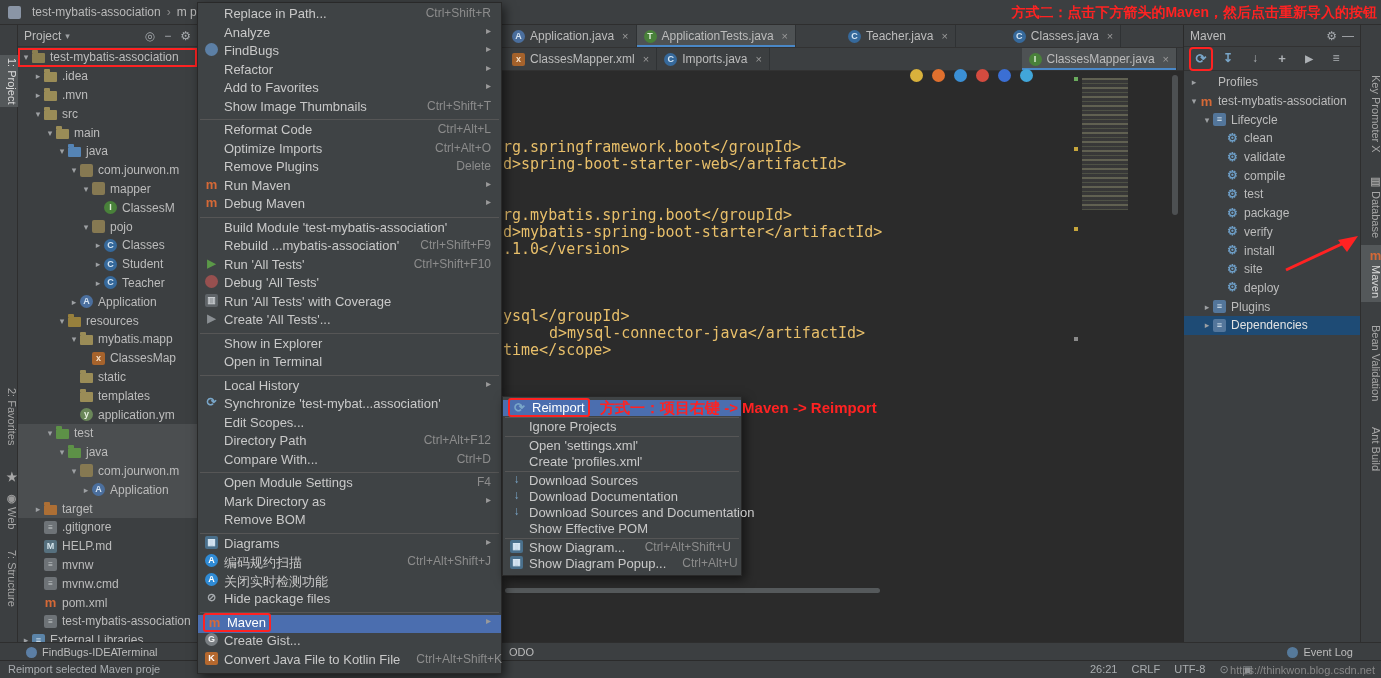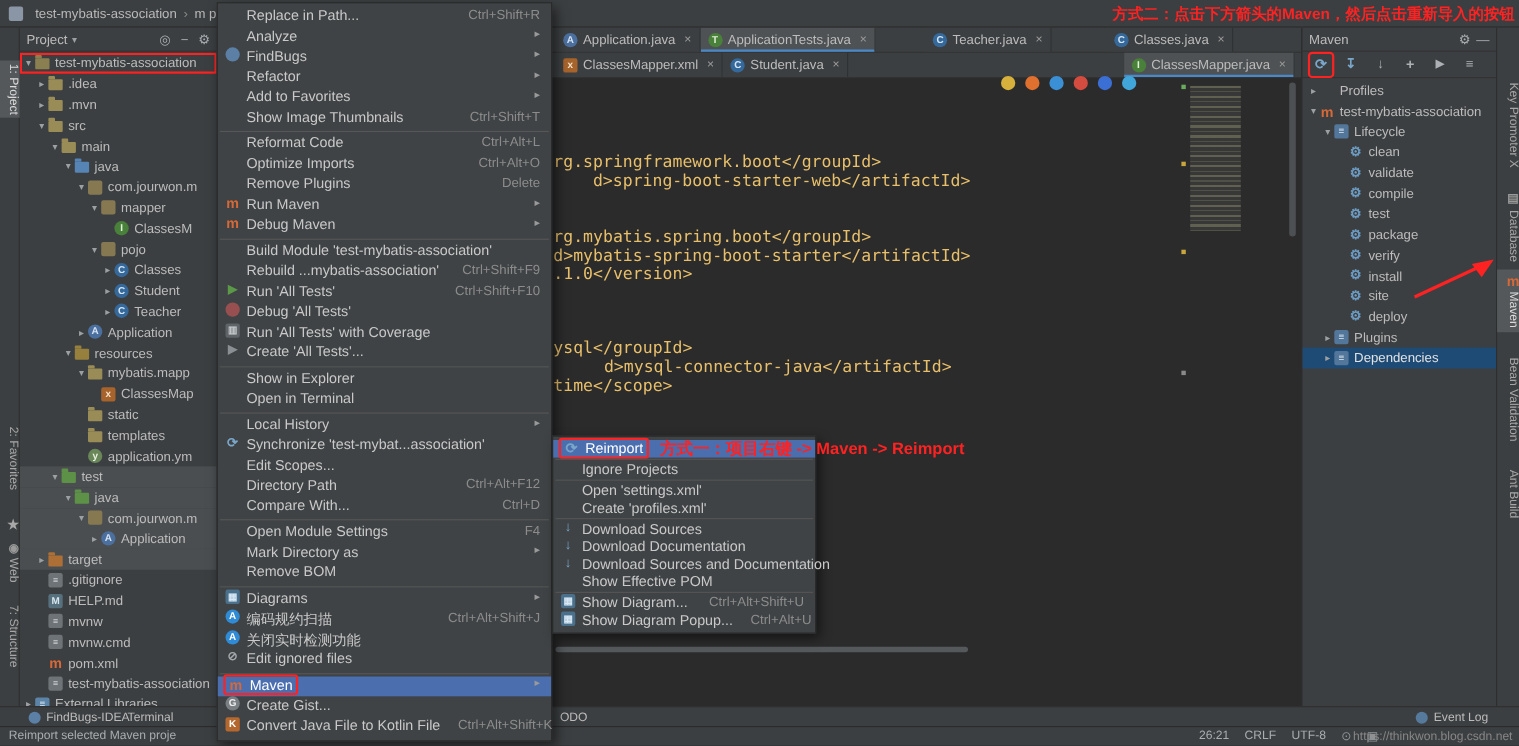--- a/index.html
+++ b/index.html
@@ -325,40 +325,40 @@
       </div>
     </div>
   <div id="tabrow2" class="tabbar">
       <div class="tab">
         <span class="ico box" style="background: rgb(166, 99, 44); color: rgb(247, 227, 203);">x</span>
         <span>ClassesMapper.xml</span>
         <span class="x">×</span>
       </div>
       <div class="tab">
         <span class="ico circ" style="background: rgb(54, 105, 155); color: rgb(213, 229, 243);">C</span>
-        <span>Student.java</span>
+        <span>Imports.java</span>
         <span class="x">×</span>
       </div>
       <div class="tab active" style="margin-left: auto; margin-right: 6px;">
         <span class="ico circ" style="background: rgb(73, 129, 58); color: rgb(224, 240, 216);">I</span>
         <span>ClassesMapper.java</span>
         <span class="x">×</span>
       </div>
     </div>
   <div id="browser-icons">
       <span class="bico" style="background: rgb(216, 177, 60);"></span>
       <span class="bico" style="background: rgb(224, 112, 46);"></span>
       <span class="bico" style="background: rgb(59, 143, 212);"></span>
       <span class="bico" style="background: rgb(212, 75, 63);"></span>
       <span class="bico" style="background: rgb(59, 111, 212);"></span>
       <span class="bico" style="background: rgb(65, 166, 217);"></span>
     </div>
   <div id="code-layer">
       <div class="codeline" style="top: 113px;">rg.springframework.boot&lt;/groupId&gt;</div>
-      <div class="codeline" style="top: 130px; margin-left: 36px;">d&gt;spring-boot-starter-web&lt;/artifactId&gt;</div>
+      <div class="codeline" style="top: 130px;">d&gt;spring-boot-starter-web&lt;/artifactId&gt;</div>
       <div class="codeline" style="top: 181px;">rg.mybatis.spring.boot&lt;/groupId&gt;</div>
       <div class="codeline" style="top: 198px;">d&gt;mybatis-spring-boot-starter&lt;/artifactId&gt;</div>
       <div class="codeline" style="top: 215px;">.1.0&lt;/version&gt;</div>
       <div class="codeline" style="top: 282px;">ysql&lt;/groupId&gt;</div>
       <div class="codeline" style="top: 299px; margin-left: 46px;">d&gt;mysql-connector-java&lt;/artifactId&gt;</div>
       <div class="codeline" style="top: 316px;">time&lt;/scope&gt;</div>
       <div class="codeline" style="top: 452px;">oupId&gt;</div>
       <div class="codeline" style="top: 469px;">/artifactId&gt;</div>
     </div>
   <div id="minimap"></div>
@@ -652,21 +652,21 @@
       <span class="ico circ" style="background: rgb(47, 139, 214); color: rgb(255, 255, 255);">A</span>
       <span class="lab">编码规约扫描</span>
       <span class="sc">Ctrl+Alt+Shift+J</span>
     </div>
     <div class="mi">
       <span class="ico circ" style="background: rgb(47, 139, 214); color: rgb(255, 255, 255);">A</span>
       <span class="lab">关闭实时检测功能</span>
     </div>
     <div class="mi">
       <span class="ico text" style="color: rgb(165, 169, 173); font-size: 11px;">⊘</span>
-      <span class="lab">Edit ignored files</span>
+      <span class="lab">Hide package files</span>
     </div>
     <div class="msep"></div>
     <div class="mi sel">
       <span class="redbox-inline">
         <span class="ico text" style="color: rgb(214, 105, 55); font-size: 13px;">m</span>
         <span class="lab">Maven</span>
       </span>
       <span class="arr">▸</span>
     </div>
     <div class="mi">

